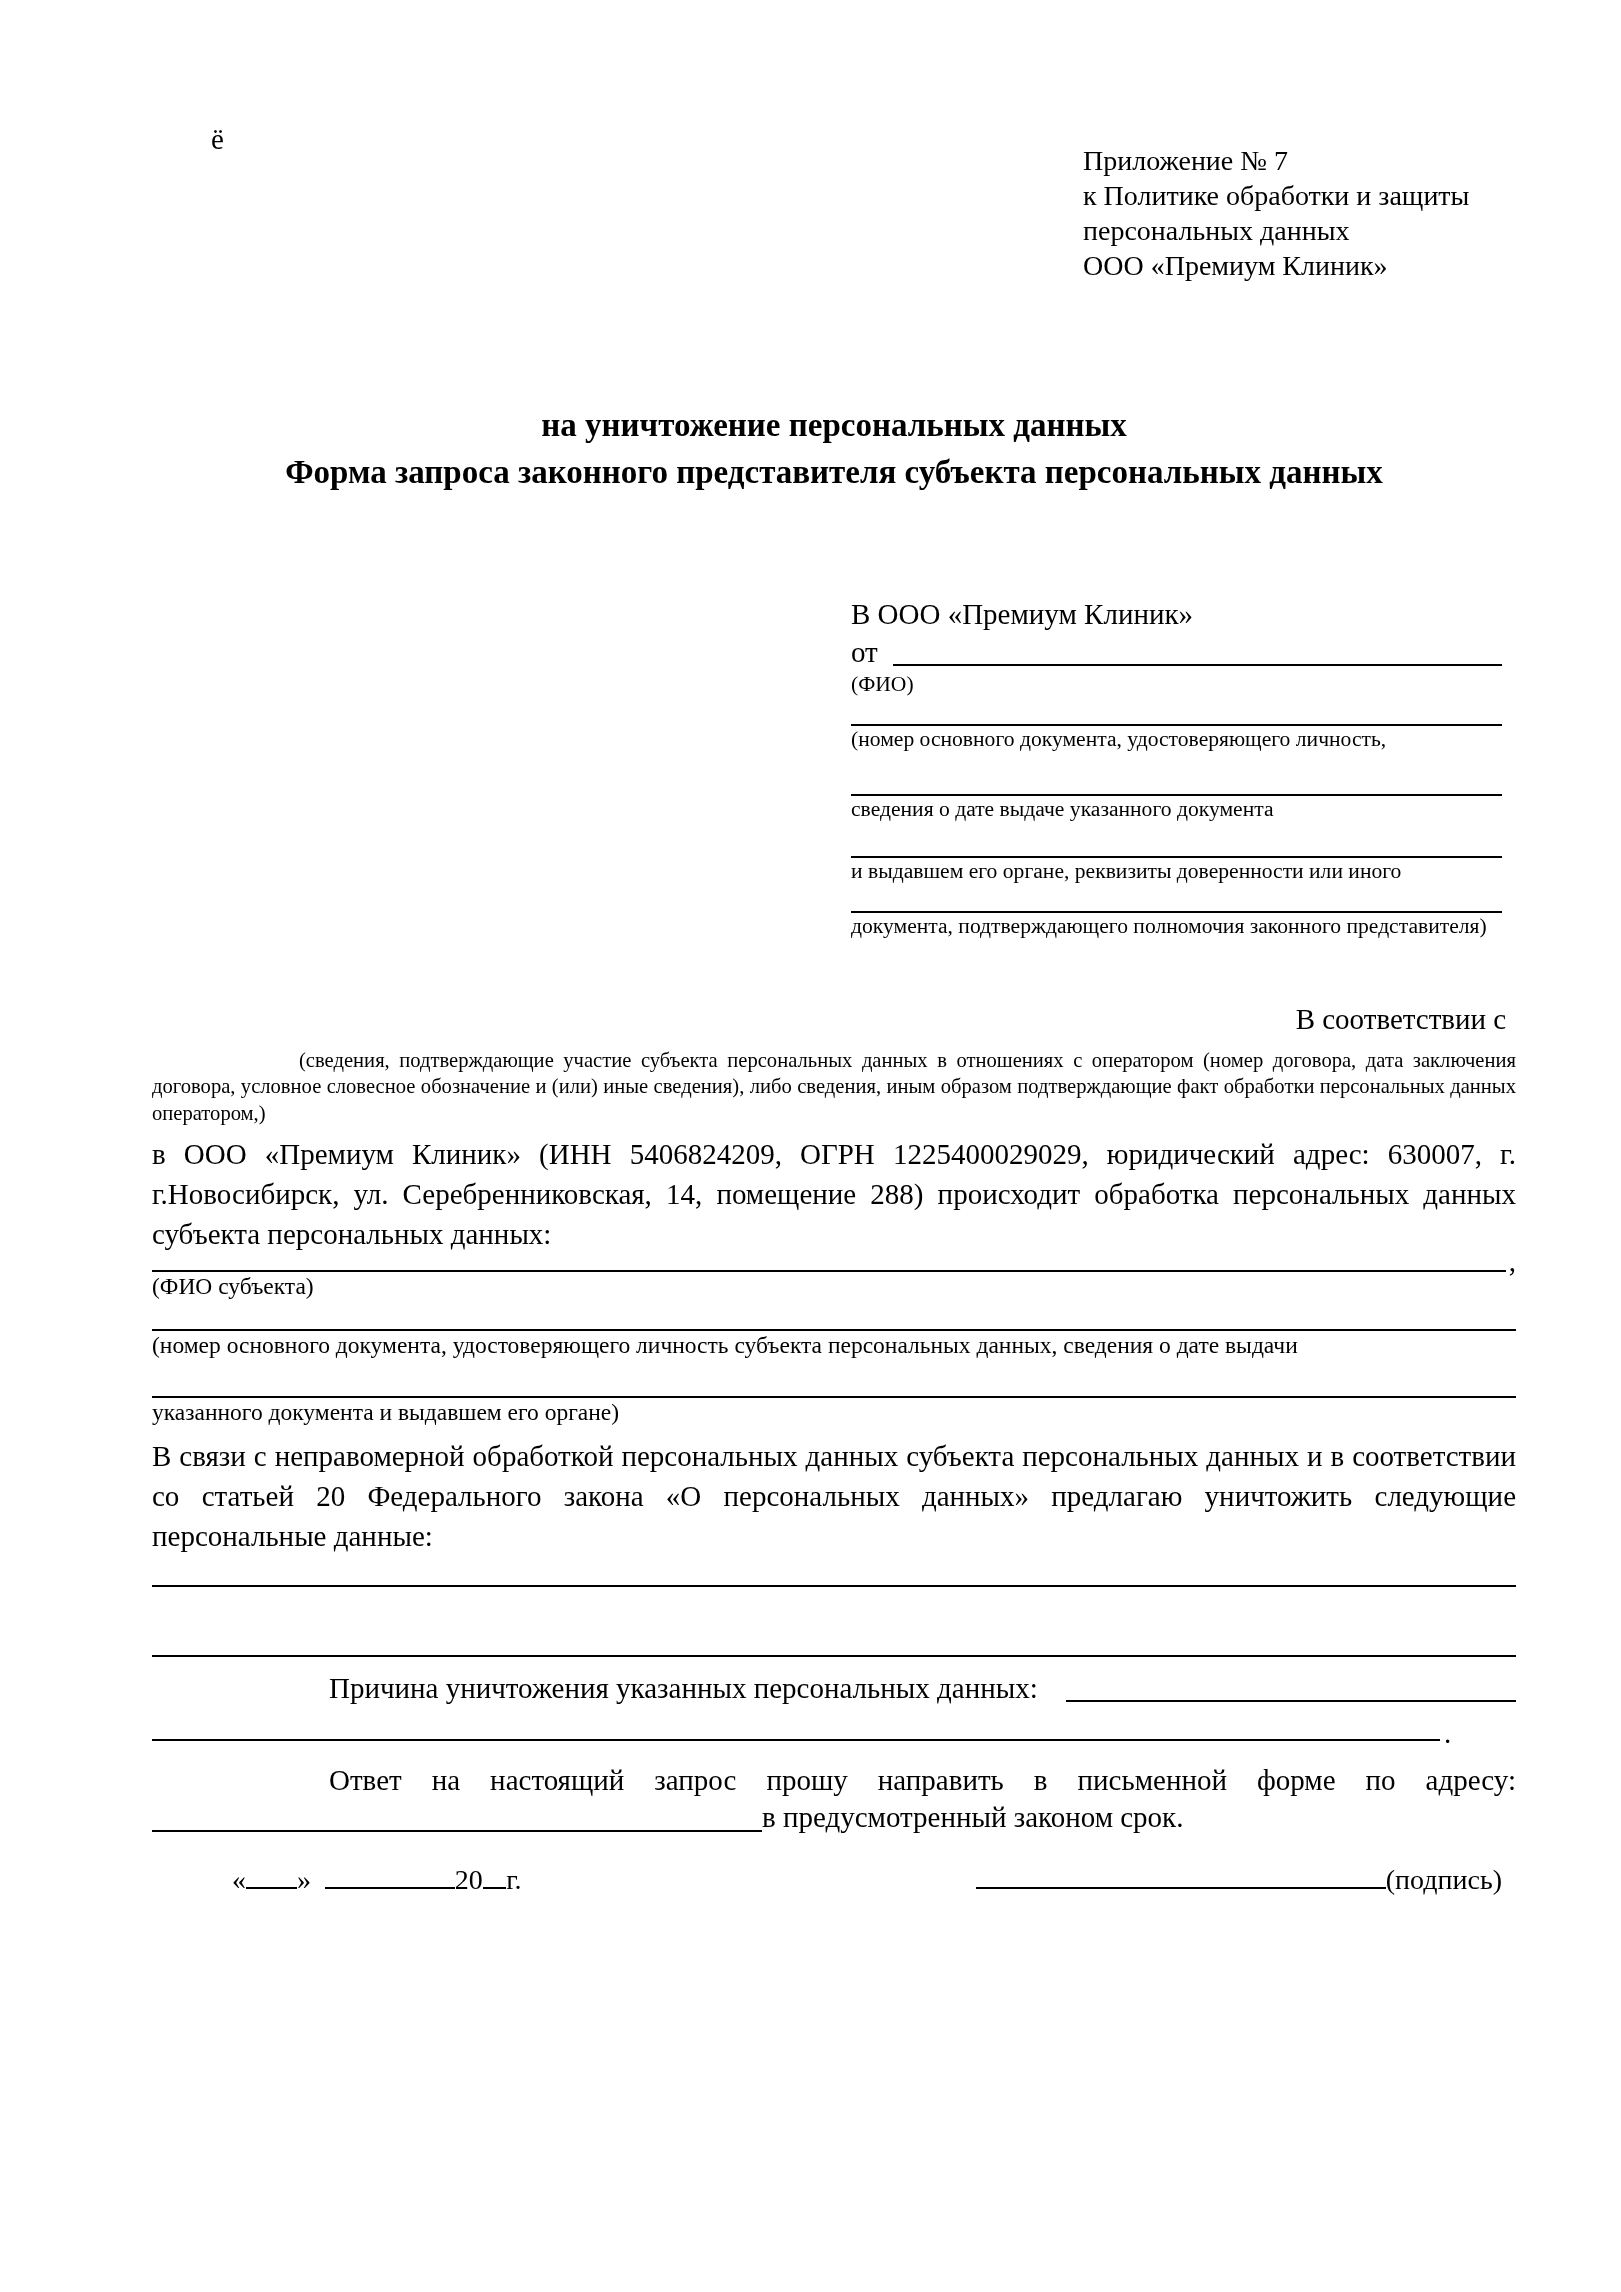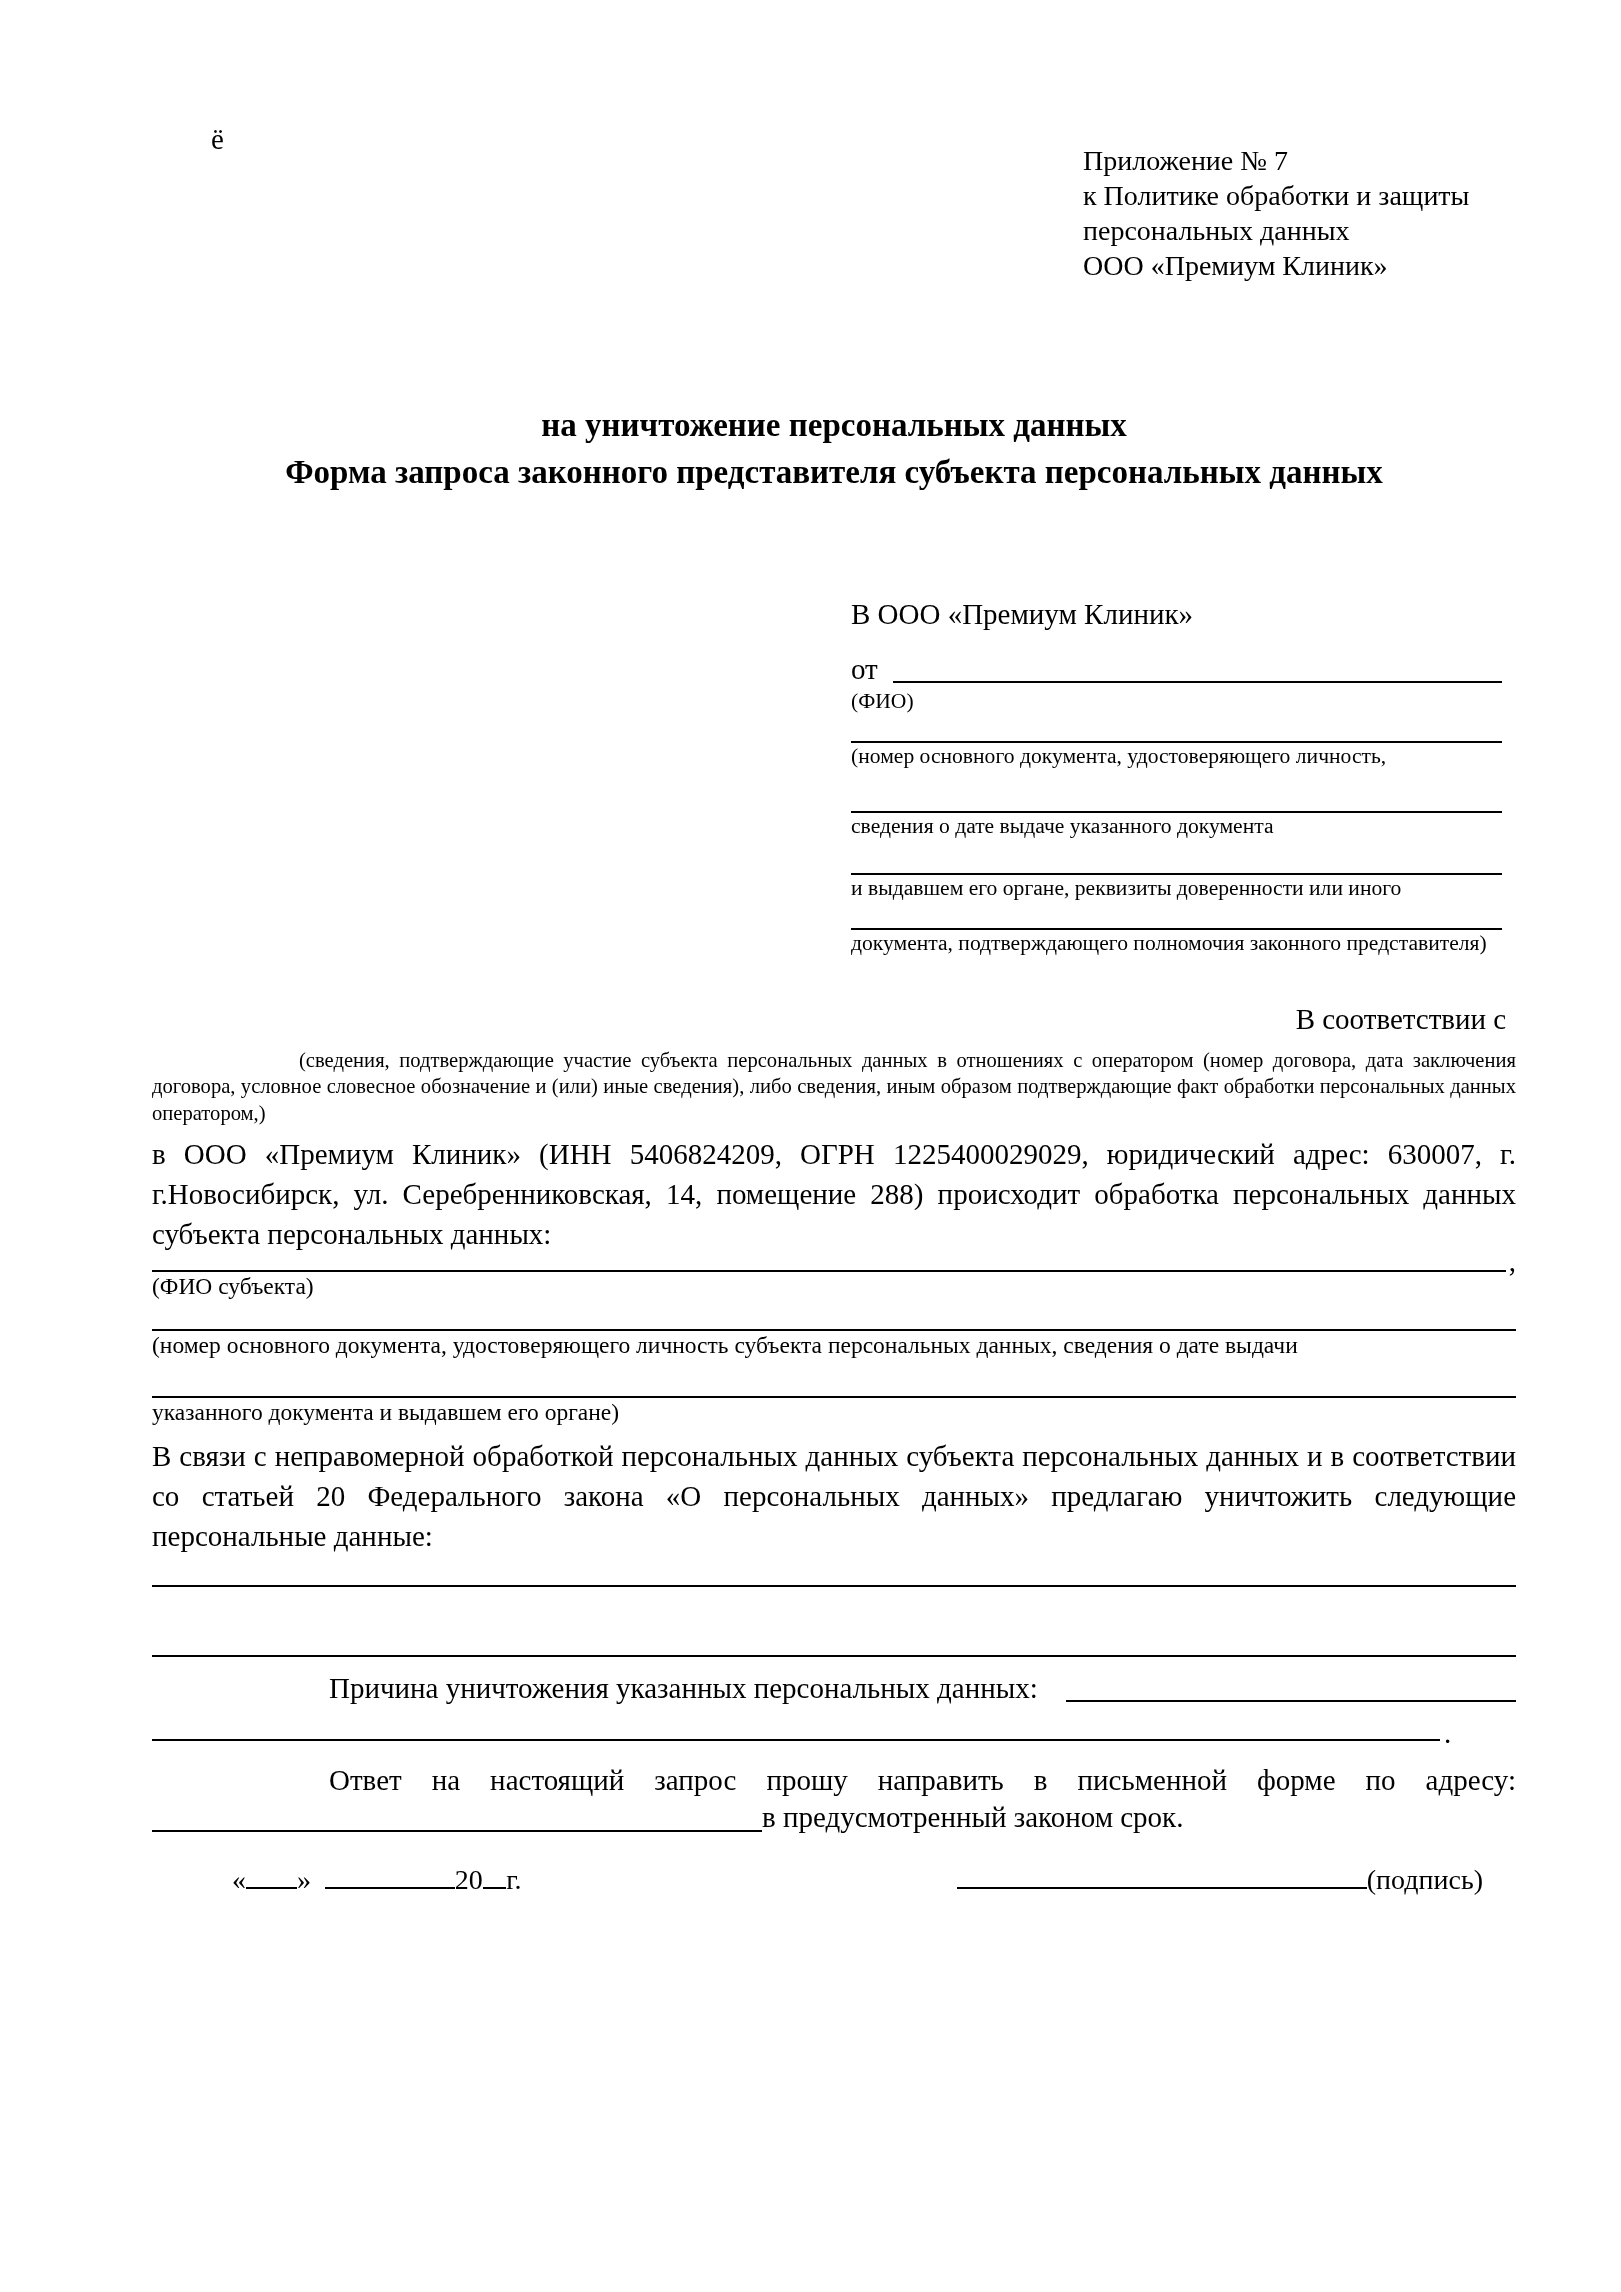--- a/index.html
+++ b/index.html
@@ -19,21 +19,21 @@
 
   .appendix { position:absolute; left:1083px; top:143px; font-size:28px; line-height:35px; }
 
   .title {
     position:absolute; left:152px; top:402px; width:1364px;
     text-align:center; font-weight:bold; font-size:33px; line-height:47px;
   }
 
   .addressee { position:absolute; left:851px; top:596px; width:651px; font-size:29px; line-height:37px; }
   .addressee .row { display:flex; align-items:flex-end; }
-  .addressee .from-row { margin-top:18px; height:35px; }
+  .addressee .from-row { margin-top:1px; height:35px; }
   .addressee .from-row .label { white-space:nowrap; padding-right:15.7px; line-height:33px; }
   .cap { font-size:21.6px; line-height:27.4px; text-align:left; }
   .fill { flex:1 1 auto; border-bottom:2.9px solid #000; }
   .from-row .fill { margin-bottom:2.9px; }
   .gline { border-bottom:2.9px solid #000; }
 
   .bodytext { position:absolute; left:152px; top:1002px; width:1364px; font-size:29px; line-height:40px; }
   .bodytext .row { display:flex; align-items:flex-end; }
   .acc-row { height:39px;flex-direction:column; }
   .acc-row .lead { white-space:nowrap; padding-left:177px; padding-right:9.8px; line-height:35px; }
@@ -55,21 +55,21 @@
   .tail-row { height:35px; }
   .tail-row .fill { flex:0 0 610px; margin-bottom:2.9px; }
   .tail-row .tail-text { white-space:nowrap; line-height:35px; }
 
   .sig-row {
     position:absolute; left:152px; top:1858px; width:1364px; height:39px;
     display:flex; justify-content:space-between; align-items:flex-end;
     font-size:28px; line-height:35px;
   }
   .sig-left { margin-left:80px; white-space:nowrap; }
-  .sig-right { margin-right:33px; white-space:nowrap;font-family:Liberation Serif, serif; }
+  .sig-right { margin-right:14px; white-space:nowrap;font-family:Liberation Serif, serif; }
   .u { display:inline-block; border-bottom:2.9px solid #000; height:9.8px; }
   .u-day { width:51px; }
   .u-month { width:130px; margin-left:13.7px; }
   .u-yr { width:23.5px; }
   .u-sign { width:410px; }
 </style>
 </head>
 <body>
 
 <div class="page">

